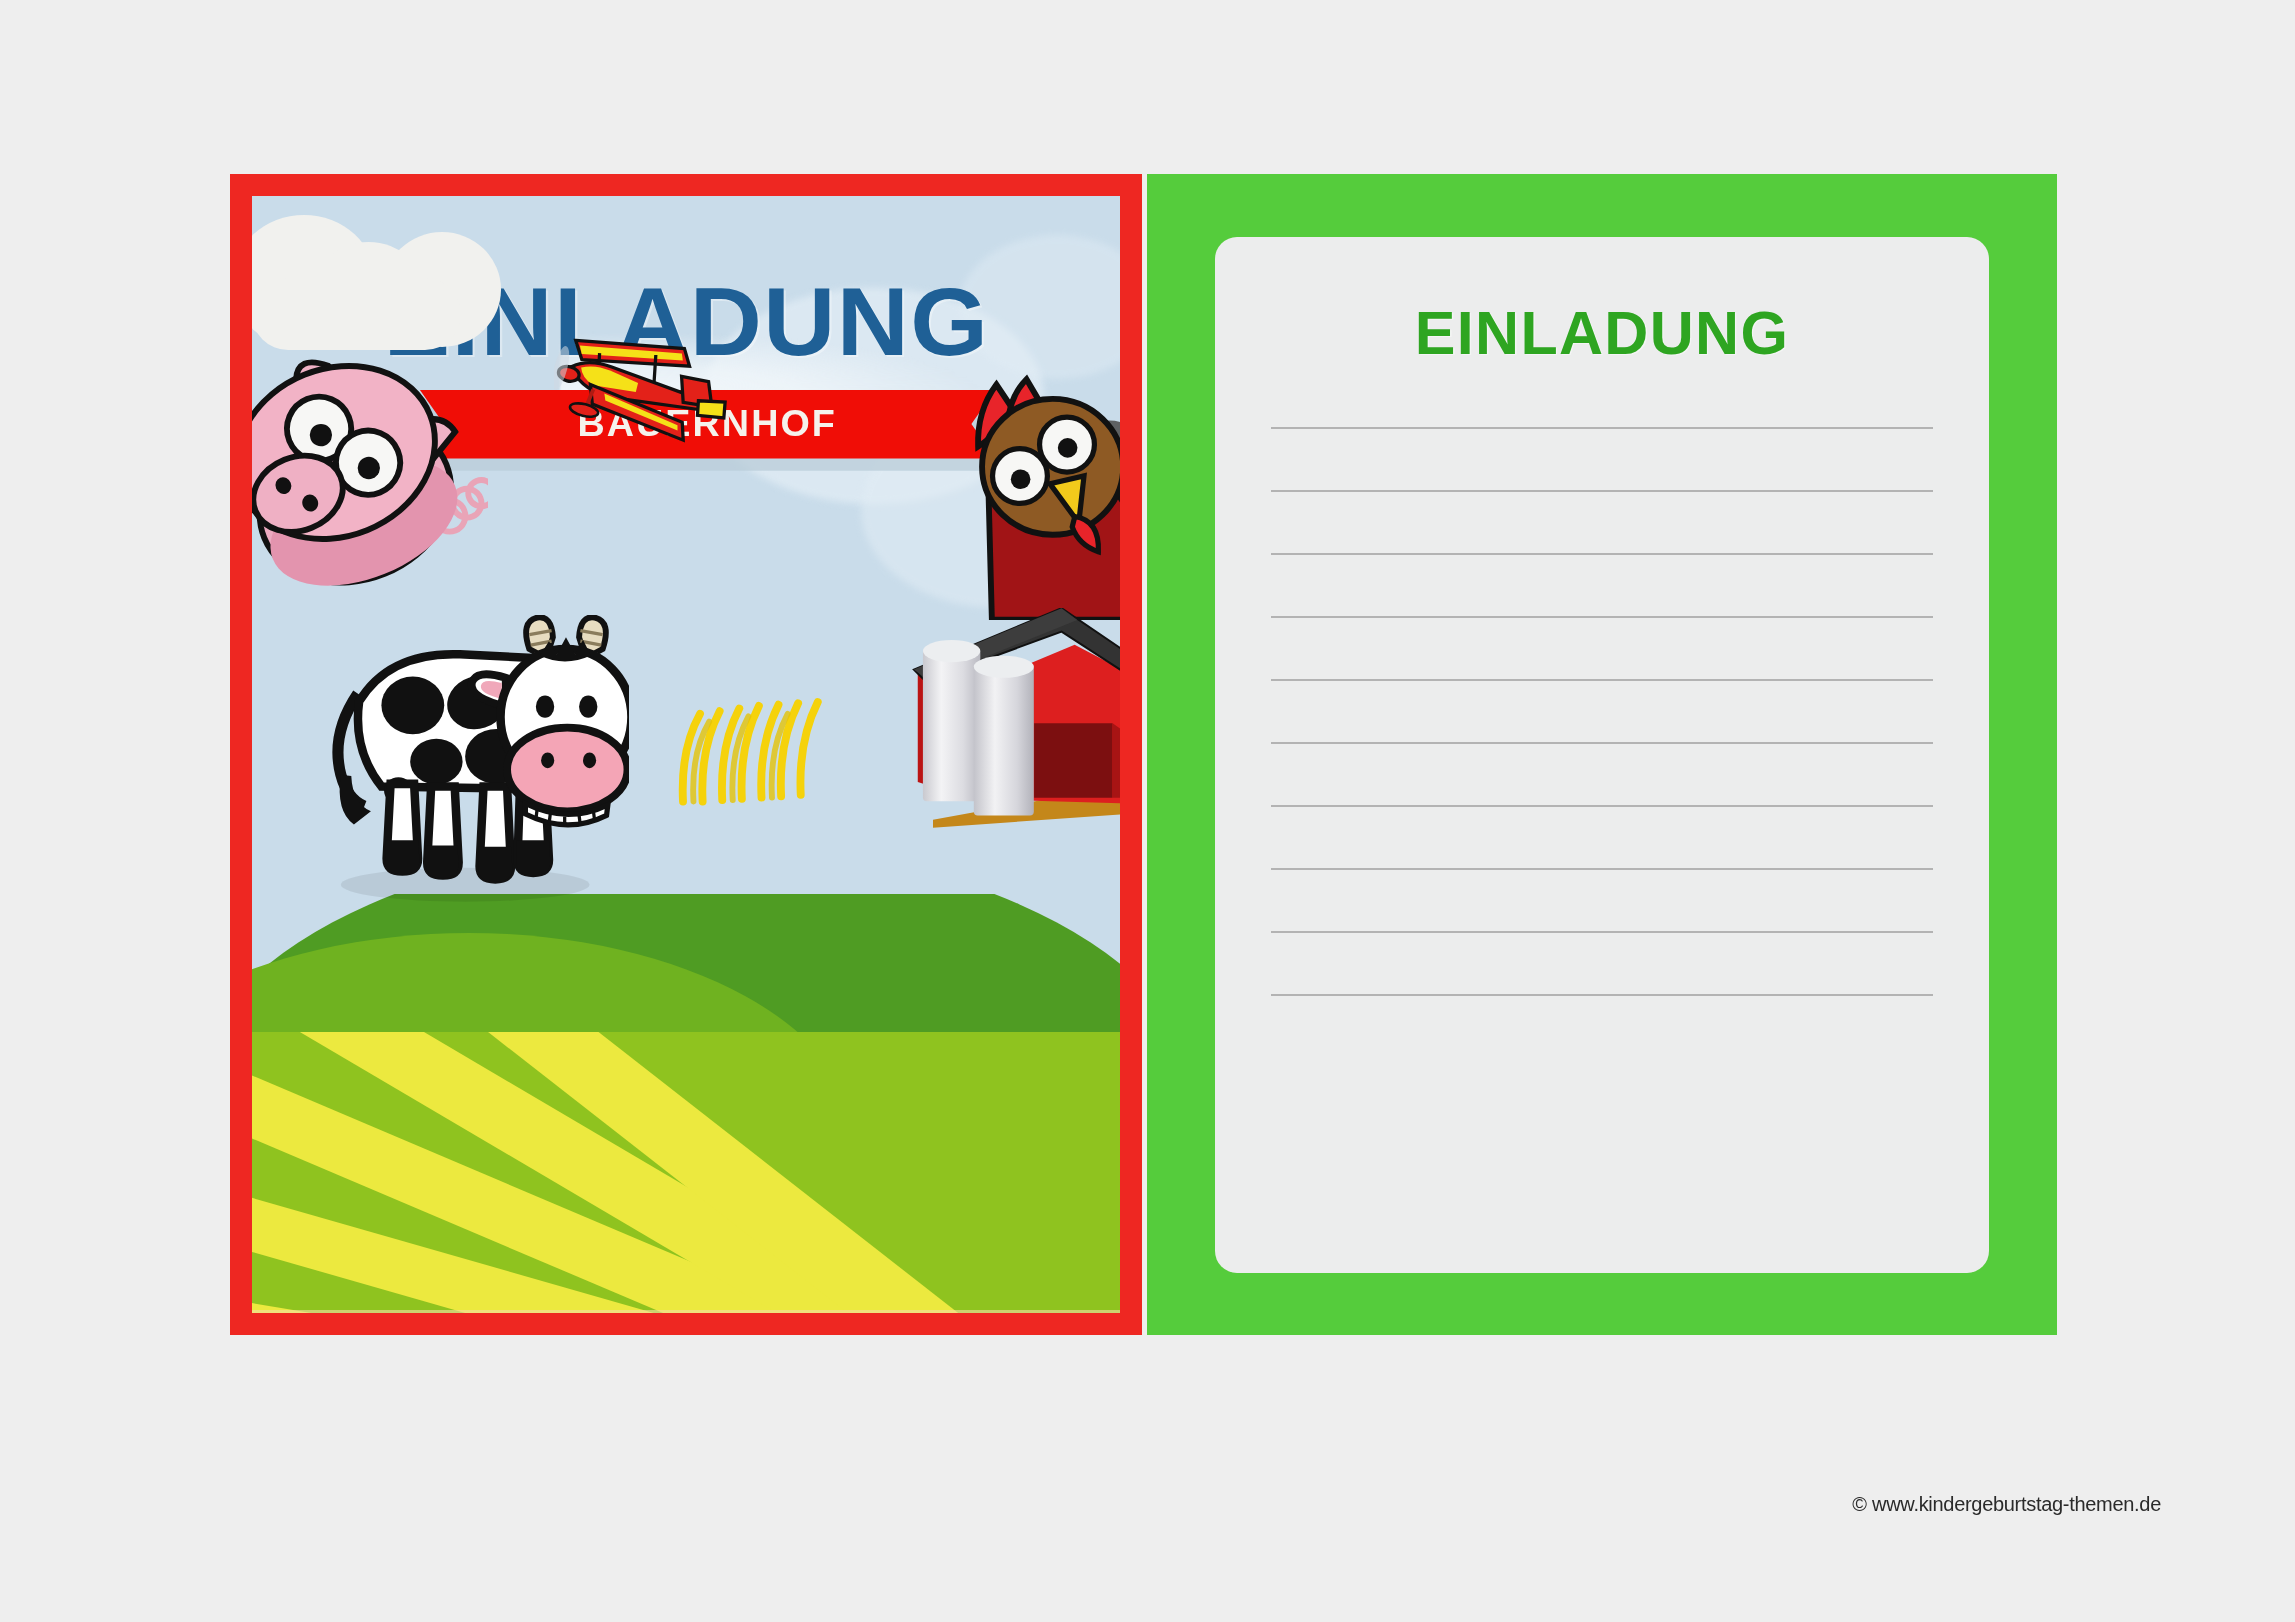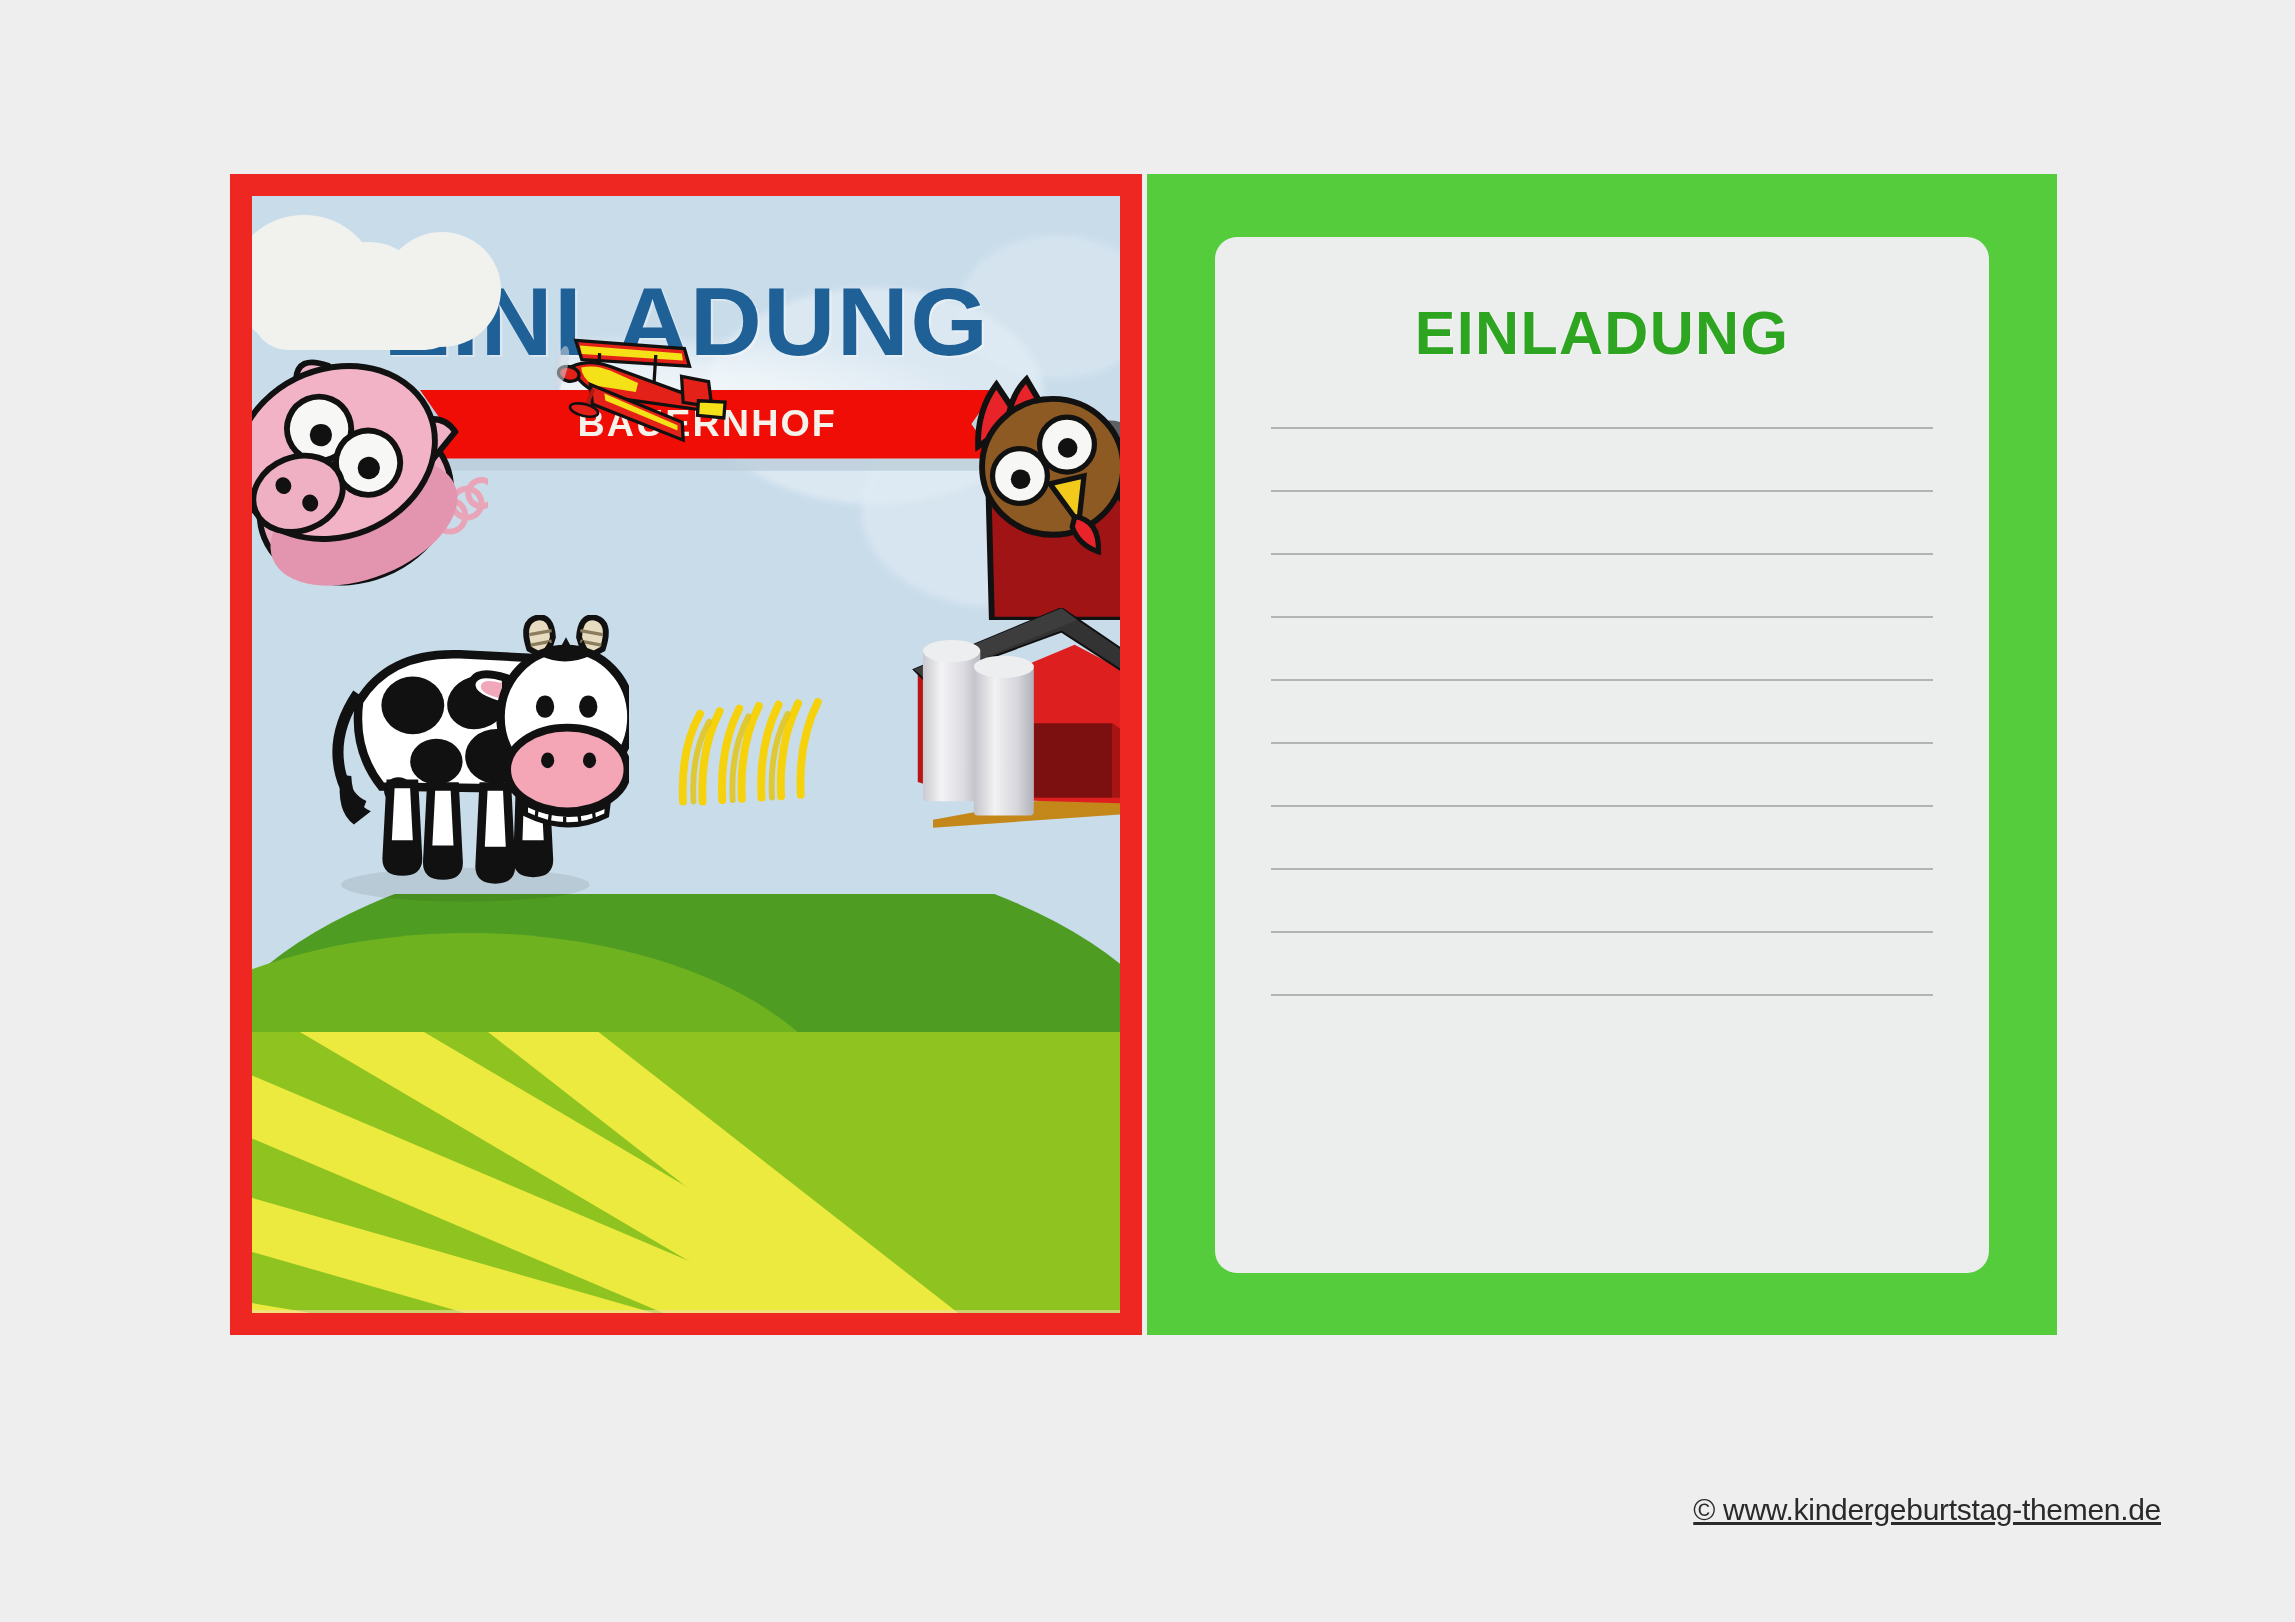--- a/index.html
+++ b/index.html
@@ -111,24 +111,23 @@
     color:#2ea521;
     font-size:61px;font-weight:bold;letter-spacing:1.3px;
     text-shadow:1.3px 1.3px 0 rgba(255,255,255,.45);
   }
   #lines{position:absolute;left:56px;right:56px;top:190px;}
   .wline{height:2px;background:#b3b3b3;margin-bottom:61px;}
 
   
   #footer{
     position:absolute;right:134px;top:1493px;
-    font-size:30px;color:#2a2a2a;
+    font-size:20px;color:#2a2a2a;
     font-family:"Liberation Sans", sans-serif;
     letter-spacing:-0.3px;
-    text-decoration:underline;
   }
 
   
   .art{position:absolute;}
 </style>
 </head>
 <body>
 
 <div id="stage">
 

